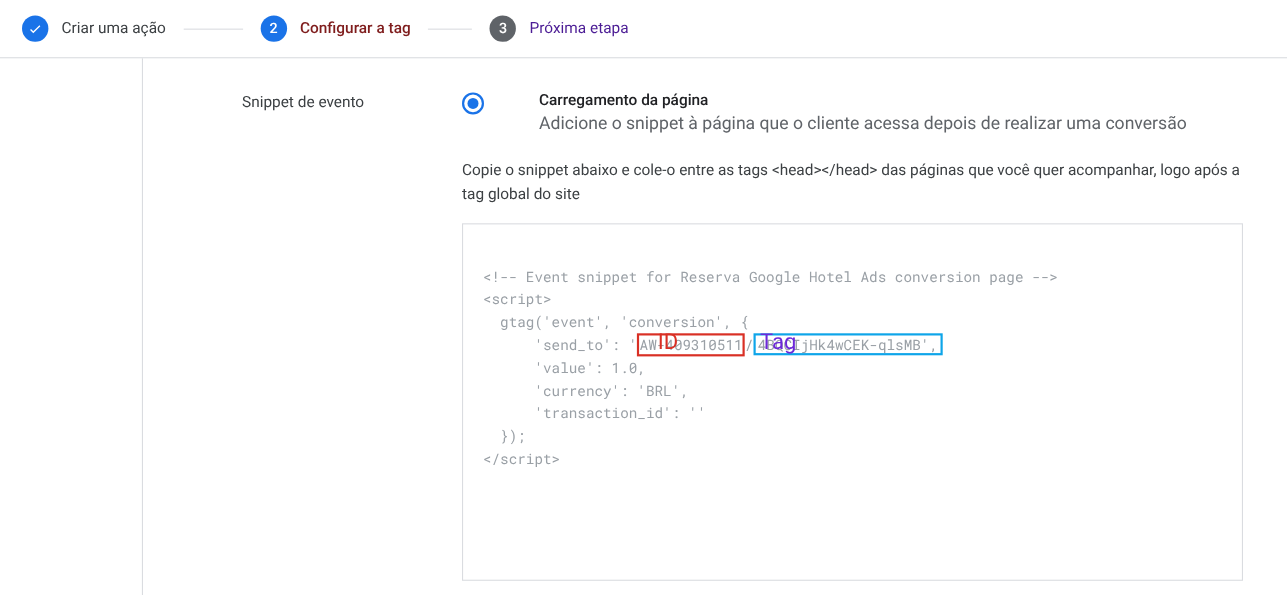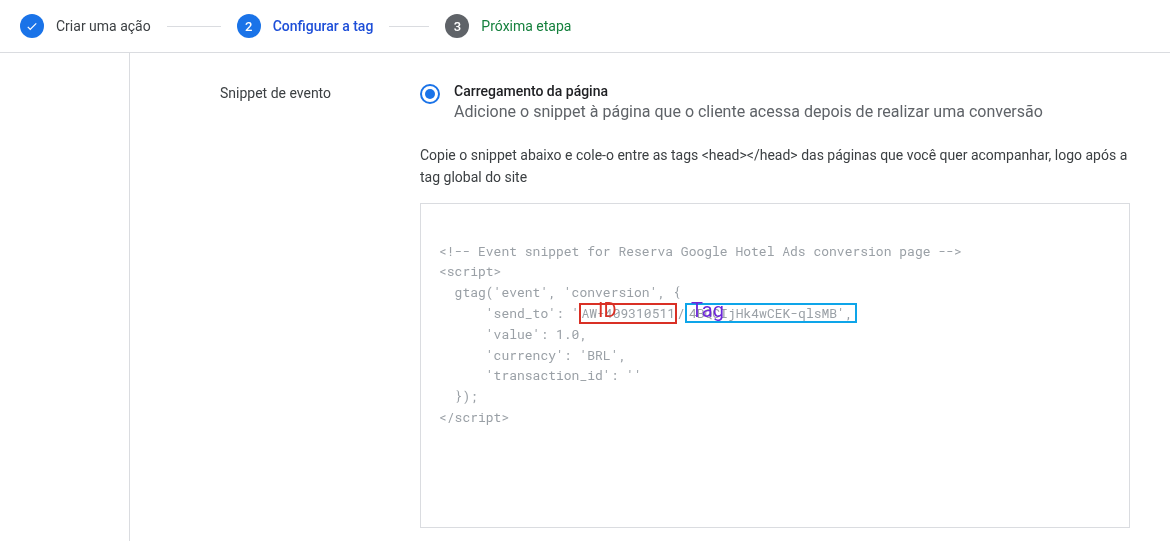--- a/index.html
+++ b/index.html
@@ -33,22 +33,22 @@
       flex-shrink: 0;
     }
     .step-done { background: #1a73e8; }
     .step-active-bg { background: #1a73e8; }
     .step-future { background: #5f6368; }
     .step-label {
       margin-left: 12px;
       font-size: 14px;
       color: #3c4043;
     }
-    .step-label.active { font-weight: 500; color: #1d4ed8; }
-    .step-label.future { color: #15803d; }
+    .step-label.active { font-weight: 500; color: #7f1d1d; }
+    .step-label.future { color: #4c1d95; }
     .step-connector {
       width: 54px;
       height: 1px;
       background: #dadce0;
       margin: 0 16px;
     }
     .step-connector.short { width: 40px; }
     .check-svg { width: 14px; height: 14px; fill: #fff; }
 
     .content {
@@ -93,20 +93,21 @@
       font-size: 11px;
       color: #9aa0a6;
       margin-left: 4px;
       vertical-align: middle;
     }
     .radio-group { margin-bottom: 22px; }
     .radio-option {
       display: flex;
       align-items: flex-start;
       margin-bottom: 14px;
+      gap: 36px;
     }
     .radio-circle {
       width: 20px;
       height: 20px;
       border-radius: 50%;
       border: 2px solid #5f6368;
       margin-right: 14px;
       margin-top: 1px;
       flex-shrink: 0;
       display: flex;

